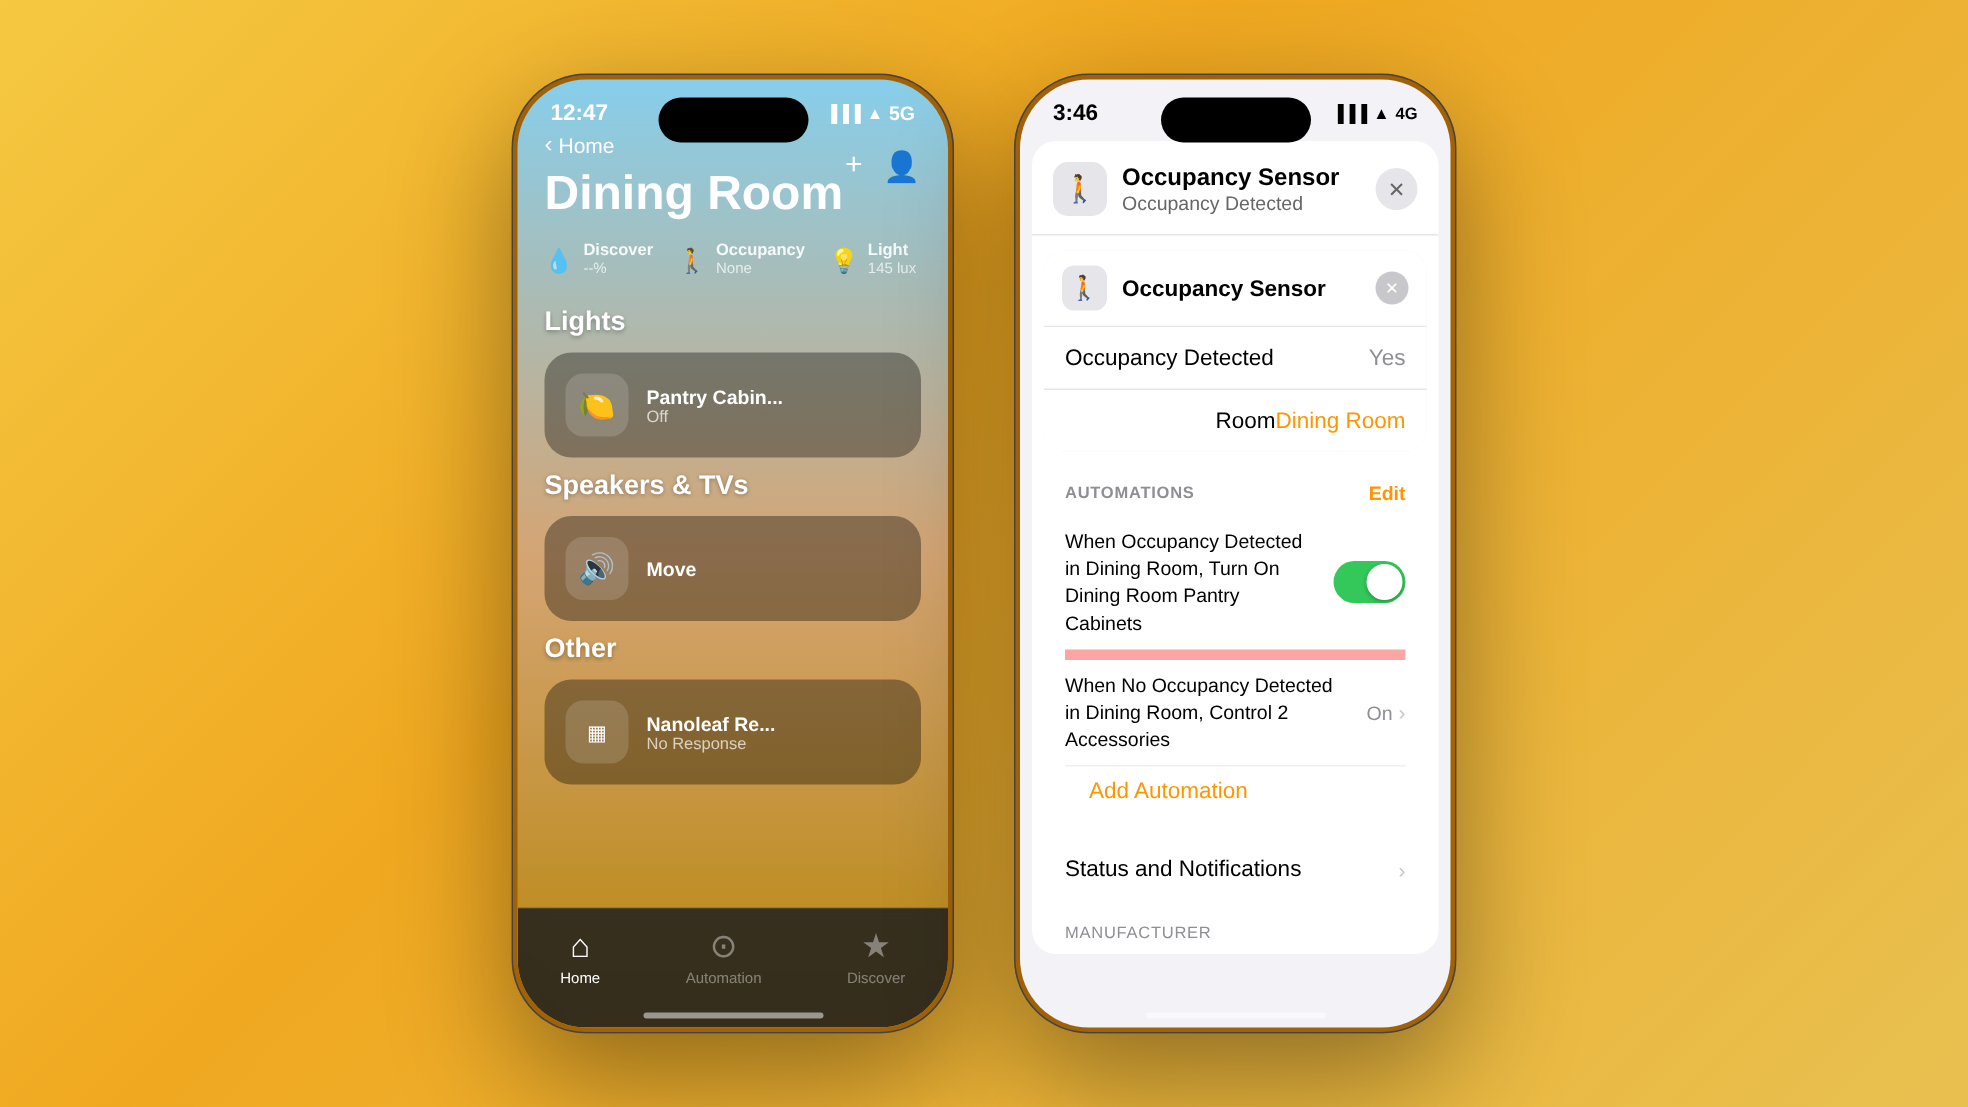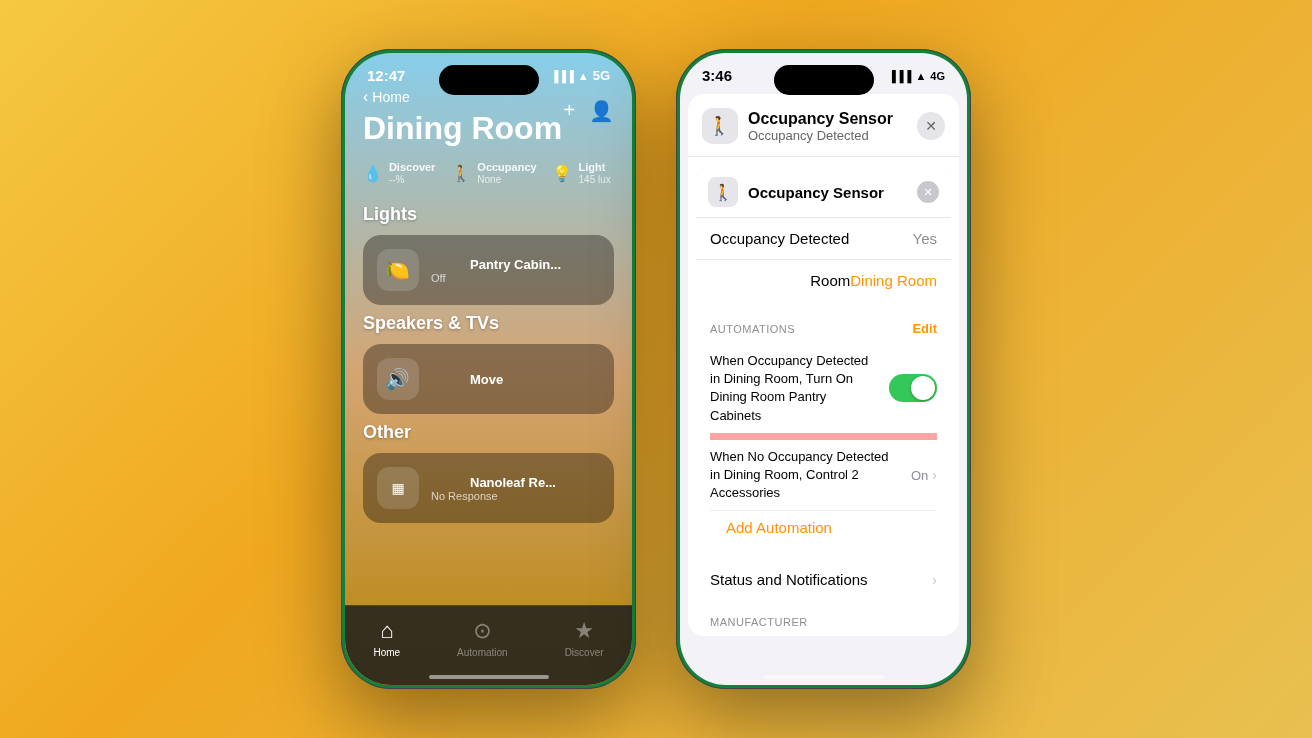--- a/index.html
+++ b/index.html
@@ -12,21 +12,21 @@
       justify-content: center;
       gap: 40px;
       font-family: -apple-system, BlinkMacSystemFont, 'SF Pro Display', sans-serif;
       overflow: hidden;
     }
 
     
     .phone {
       width: 295px;
       height: 640px;
-      background: #15803d;
+      background: #a16207;
       border-radius: 50px;
       padding: 4px;
       box-shadow: 0 30px 80px rgba(0,0,0,0.4), inset 0 0 0 1px #444;
       position: relative;
       flex-shrink: 0;
     }
     .phone-inner {
       width: 100%;
       height: 100%;
       border-radius: 46px;
@@ -130,21 +130,21 @@
       width: 42px;
       height: 42px;
       background: rgba(255,255,255,0.15);
       border-radius: 12px;
       display: flex;
       align-items: center;
       justify-content: center;
       font-size: 20px;
     }
     .device-info { flex: 1; }
-    .device-name { font-size: 13px; font-weight: 600; color: #fff; margin-left: 39px; }
+    .device-name { font-size: 13px; font-weight: 600; color: #fff; }
     .device-status { font-size: 11px; color: rgba(255,255,255,0.7); }
 
     
     .tab-bar {
       position: absolute;
       bottom: 0;
       left: 0; right: 0;
       height: 80px;
       background: rgba(30,30,30,0.85);
       backdrop-filter: blur(10px);
@@ -338,21 +338,21 @@
         </div>
 
         <div style="display:flex;align-items:center;justify-content:flex-end;padding:12px 14px;background:#fff;">
           <span style="font-size:15px;color:#000;">Room</span>
           <span style="font-size:15px;color:#ff9500;">Dining Room</span>
         </div>
       </div>
 
       <div style="margin:0 8px 10px; background:#fff; border-radius:14px; padding:10px 14px;">
         <div style="display:flex;justify-content:space-between;align-items:center;margin-bottom:8px;">
-          <span style="font-size:11px;font-weight:400;color:#8e8e93;text-transform:uppercase;letter-spacing:0.5px;">Automations</span>
+          <span style="font-size:11px;font-weight:700;color:#8e8e93;text-transform:uppercase;letter-spacing:0.5px;">Automations</span>
           <span style="font-size:13px;color:#ff9500;font-weight:600;">Edit</span>
         </div>
 
         <div style="display:flex;align-items:center;justify-content:space-between;padding:8px 0;border-bottom:7px solid #fca5a5;">
           <span style="font-size:13px;color:#000;flex:1;line-height:1.4;padding-right:10px;">When Occupancy Detected in Dining Room, Turn On Dining Room Pantry Cabinets</span>
           <div class="toggle"></div>
         </div>
 
         <div style="display:flex;align-items:center;justify-content:space-between;padding:8px 0;border-bottom:1px solid #f0f0f0;">
           <span style="font-size:13px;color:#000;flex:1;line-height:1.4;padding-right:10px;">When No Occupancy Detected in Dining Room, Control 2 Accessories</span>

